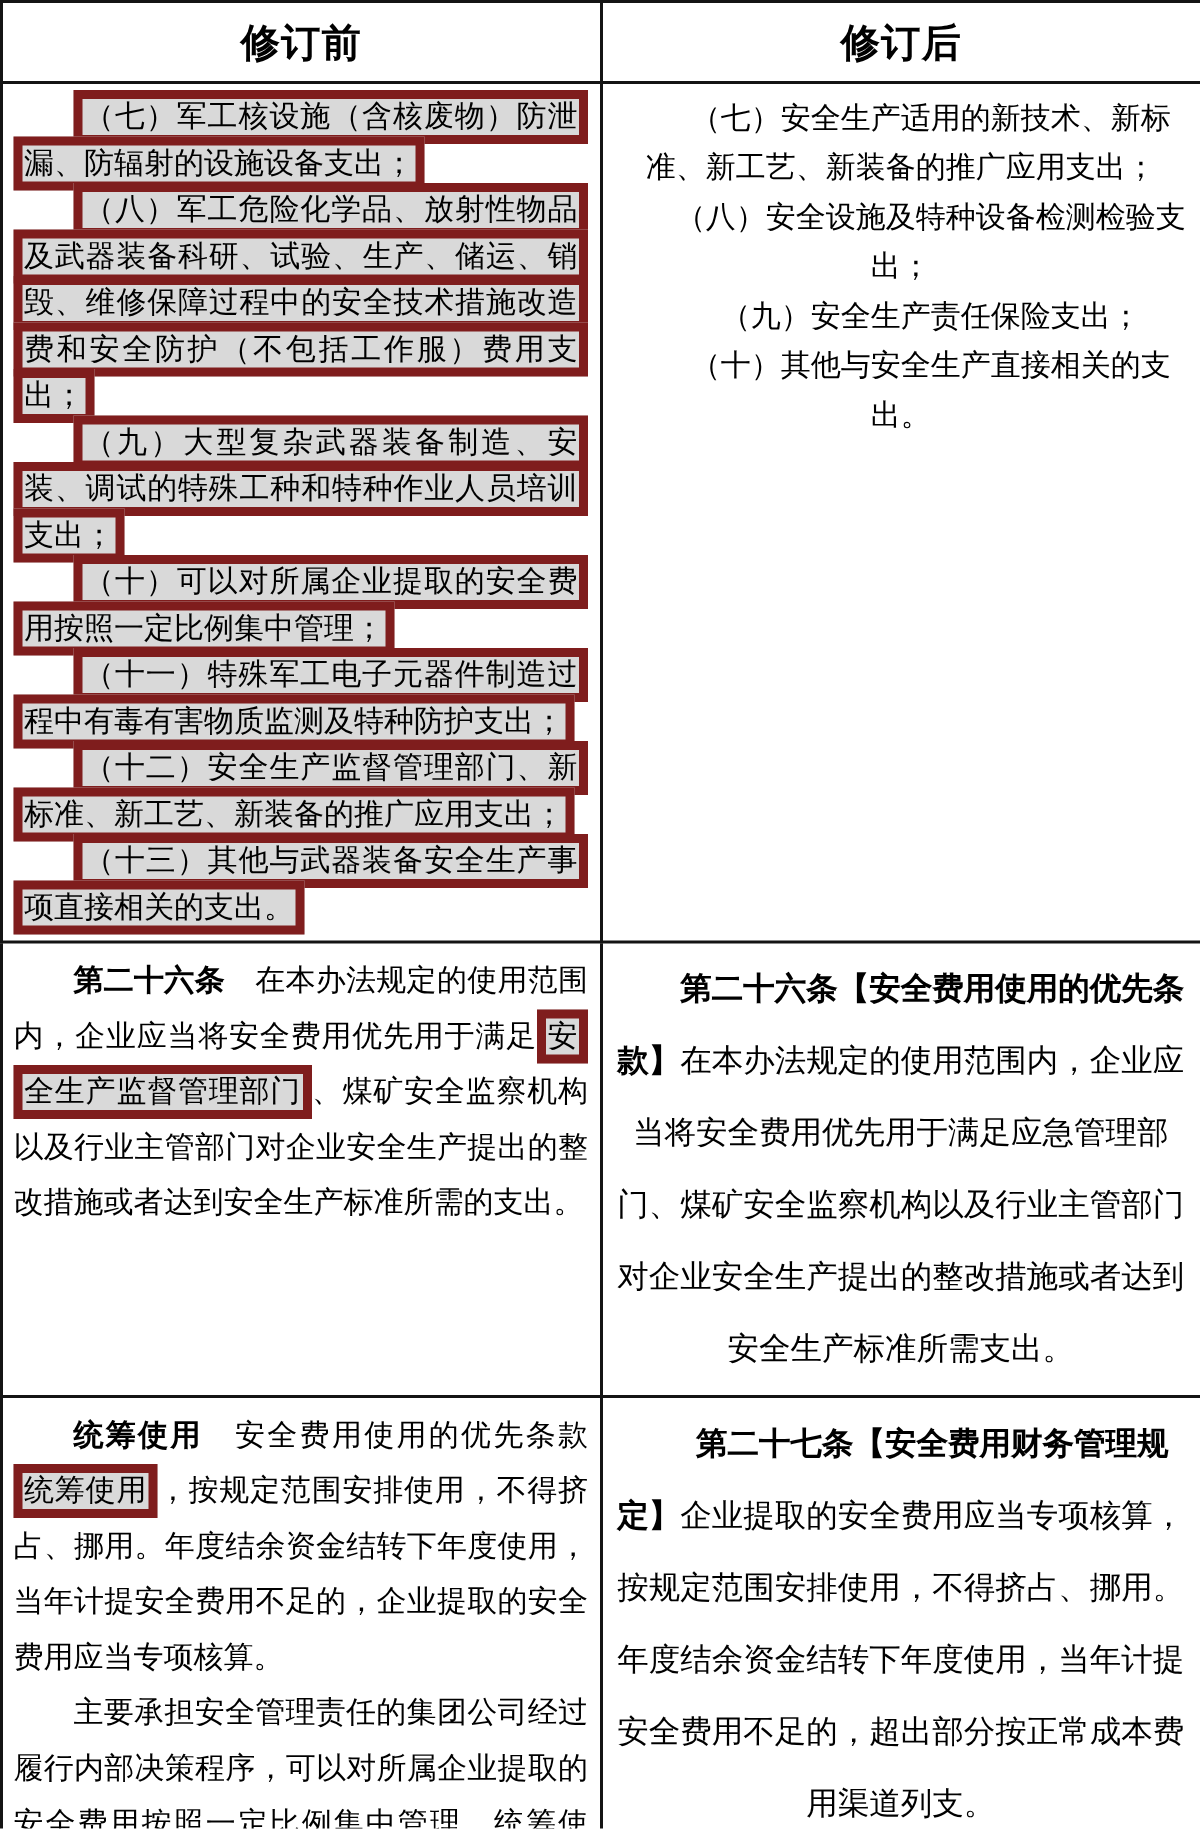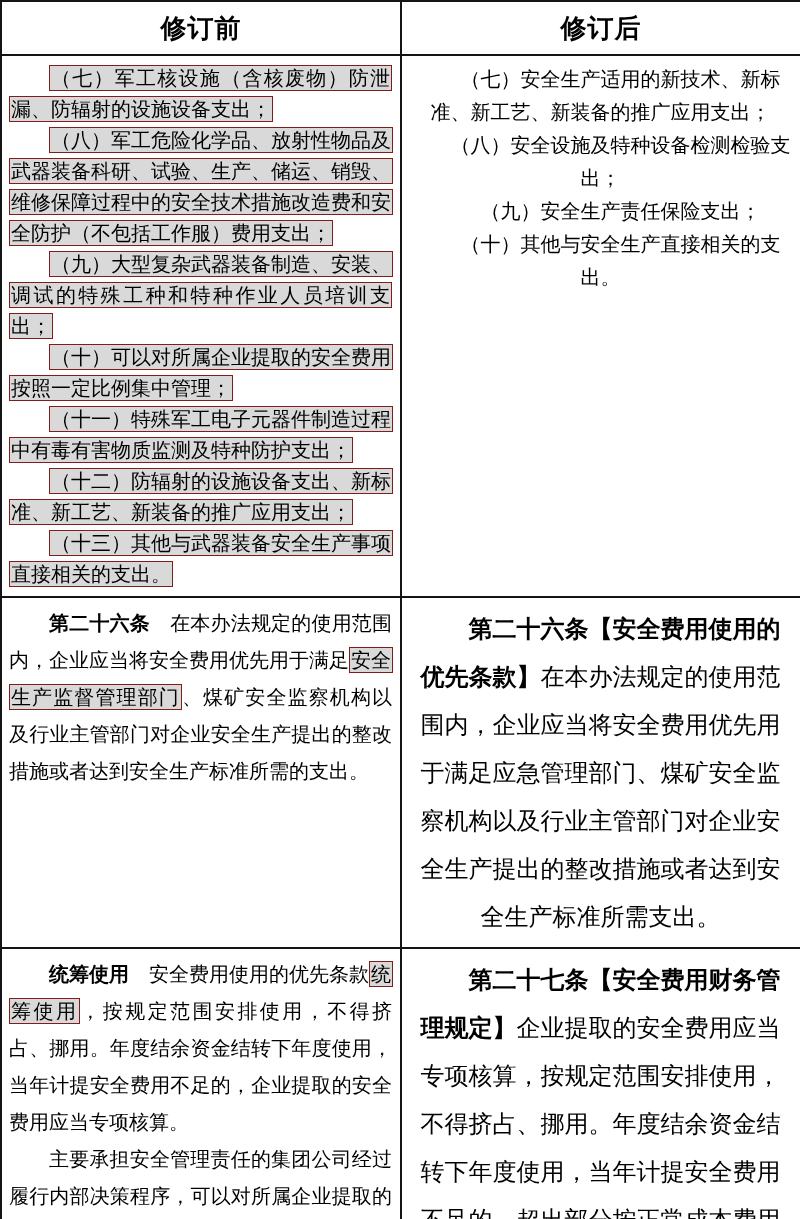--- a/index.html
+++ b/index.html
@@ -31,26 +31,26 @@
     font-family:"Liberation Sans","DejaVu Sans",sans-serif;
     font-size:20px;
   }
   p { text-indent:2em;text-align:center; }
   tr.row-1 td { height:533px; }
   tr.row-2 td { height:301px;margin-top:44px; }
   tr.row-3 td { height:307px; }
   tr.row-1 .before-cell p { line-height:31px; text-align:justify; }
   tr.row-1 .after-cell  p { line-height:33px; }
   tr.row-2 .before-cell p, tr.row-3 .before-cell p { line-height:37px; text-align:justify; }
-  tr.row-2 .after-cell p, tr.row-3 .after-cell p { line-height:48px; font-size:24px; }
+  tr.row-2 .after-cell p, tr.row-3 .after-cell p { line-height:48px; font-size:21px; }
   .seg-normal {}
   .seg-bold { font-weight:bold; }
   .seg-highlight {
     background:#d9d9d9;
-    border:1px solid #7f1d1d;
+    border:6px solid #7f1d1d;
     padding:1px 1px;
     box-decoration-break:clone;
     -webkit-box-decoration-break:clone;
   }
   td.wm-host { position:relative; }
   .watermark {
     position:absolute; right:12px; bottom:22px;
     display:flex; align-items:center; gap:6px;
     color:#c6c6c6;
     font-family:"Liberation Sans","DejaVu Sans",sans-serif;
@@ -74,21 +74,21 @@
     </tr>
   </thead>
   <tbody>
     <tr class="row-1">
       <td class="before-cell">
         <p><span class="seg-highlight">（七）军工核设施（含核废物）防泄漏、防辐射的设施设备支出；</span></p>
         <p><span class="seg-highlight">（八）军工危险化学品、放射性物品及武器装备科研、试验、生产、储运、销毁、维修保障过程中的安全技术措施改造费和安全防护（不包括工作服）费用支出；</span></p>
         <p><span class="seg-highlight">（九）大型复杂武器装备制造、安装、调试的特殊工种和特种作业人员培训支出；</span></p>
         <p><span class="seg-highlight">（十）可以对所属企业提取的安全费用按照一定比例集中管理；</span></p>
         <p><span class="seg-highlight">（十一）特殊军工电子元器件制造过程中有毒有害物质监测及特种防护支出；</span></p>
-        <p><span class="seg-highlight">（十二）防辐射的设施设备支出、新标准、新工艺、新装备的推广应用支出；</span></p>
+        <p><span class="seg-highlight">（十二）安全生产监督管理部门、新标准、新工艺、新装备的推广应用支出；</span></p>
         <p><span class="seg-highlight">（十三）其他与武器装备安全生产事项直接相关的支出。</span></p>
       </td>
       <td class="after-cell">
         <p><span class="seg-normal">（七）安全生产适用的新技术、新标准、新工艺、新装备的推广应用支出；</span></p>
         <p><span class="seg-normal">（八）安全设施及特种设备检测检验支出；</span></p>
         <p><span class="seg-normal">（九）安全生产责任保险支出；</span></p>
         <p><span class="seg-normal">（十）其他与安全生产直接相关的支出。</span></p>
       </td>
     </tr>
     <tr class="row-2">

